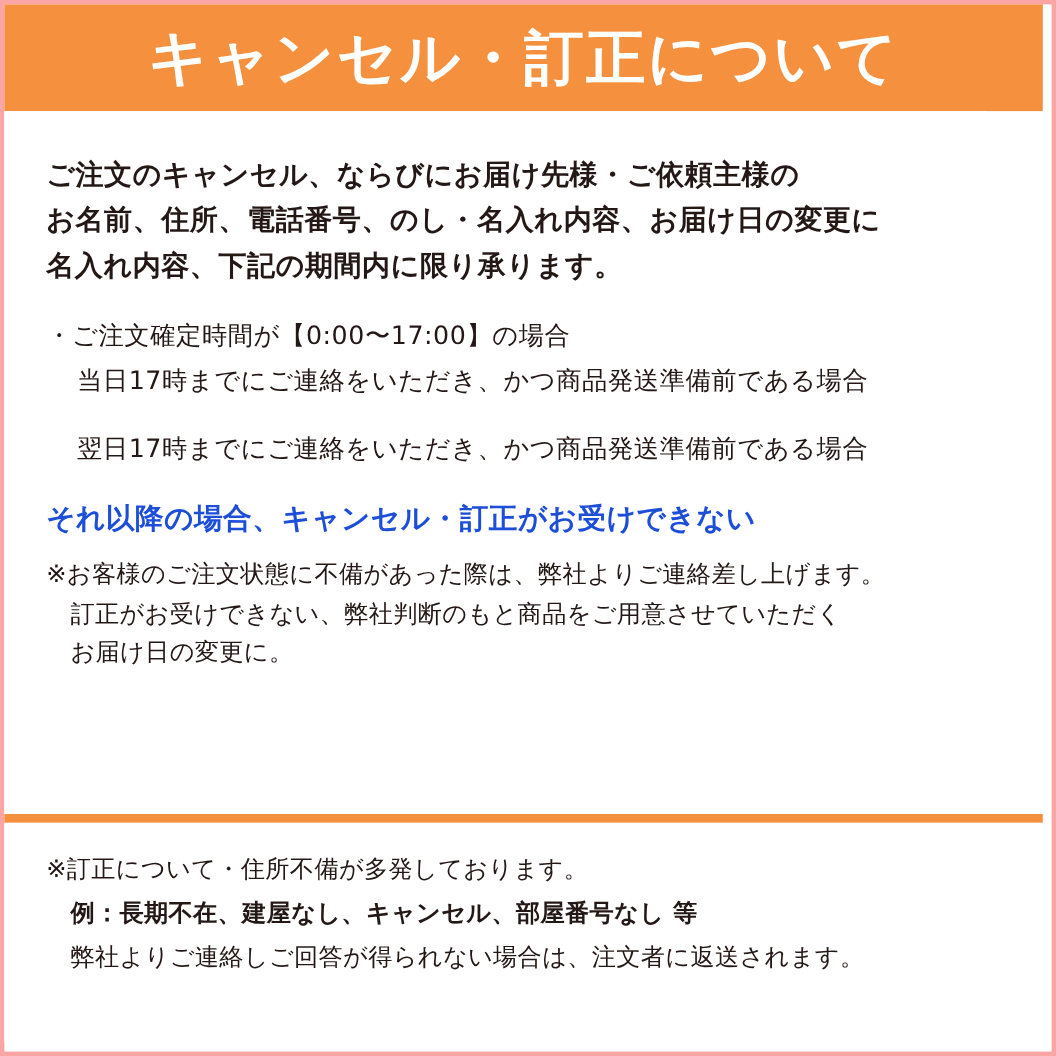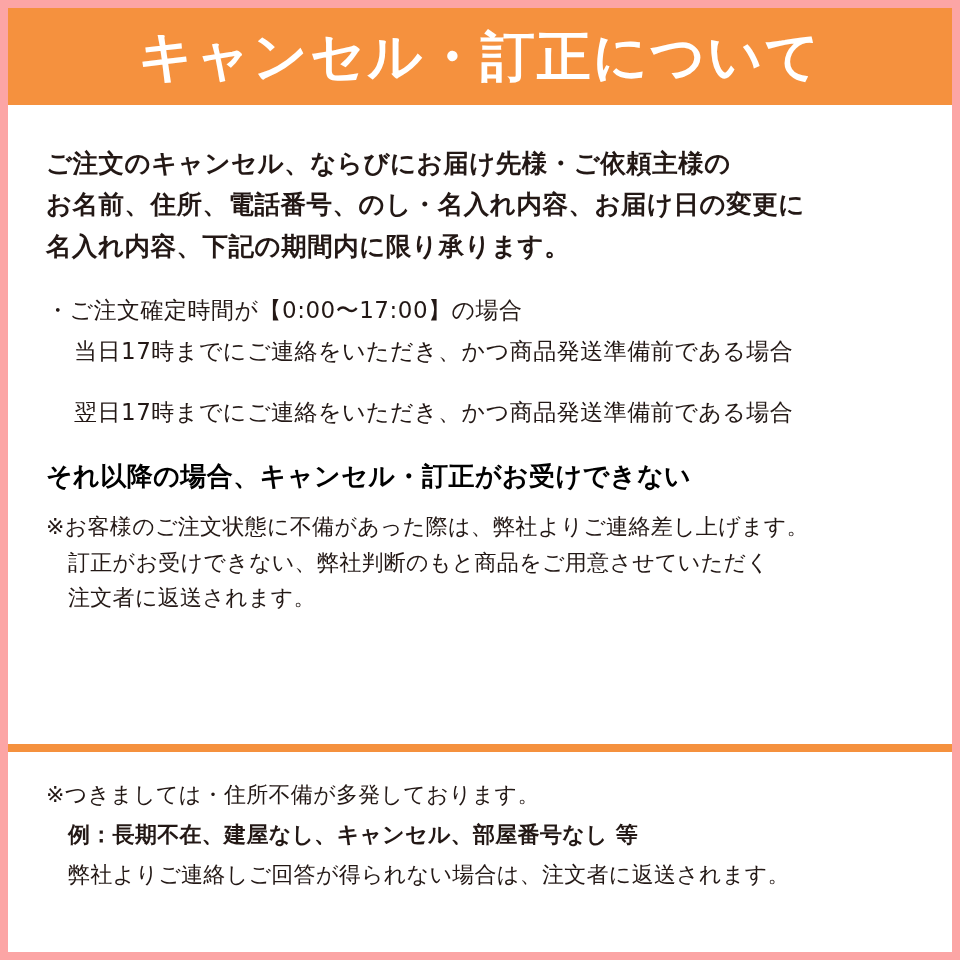--- a/index.html
+++ b/index.html
@@ -13,21 +13,21 @@
     font-family: "DejaVu Sans", "Liberation Sans", sans-serif;
     overflow: hidden;
   }
 
   #page {
     position: relative;
     width: 960px;
     height: 960px;
     background: #ffffff;
     box-sizing: border-box;
-    border: 8px solid #fca5a5;
+    border: 4px solid #fca5a5;
   }
 
   
   #header-band {
     position: absolute;
     left: 0;
     top: 0;
     width: 944px;
     height: 97px;
     background: #f5913e;
@@ -79,21 +79,21 @@
     margin-top: 7px;
   }
   .bullet-block + .bullet-block {
     margin-top: 26px;
   }
 
   .strong-note {
     margin-top: 28px;
     font-size: 26px;
     font-weight: bold;
-    color: #000000;
+    color: #1d4ed8;
     line-height: 1.52;
     letter-spacing: 0.5px;
   }
 
   .small-note {
     margin-top: 12px;
     font-size: 22px;
     color: #231815;
     line-height: 1.62;
     letter-spacing: 0.3px;
@@ -167,26 +167,26 @@
       <div class="bullet-line sub">翌日17時までにご連絡をいただき、かつ商品発送準備前である場合</div>
     </div>
 
     <div class="strong-note">
       <div>それ以降の場合、キャンセル・訂正がお受けできない</div>
     </div>
 
     <div class="small-note">
       <div>※お客様のご注文状態に不備があった際は、弊社よりご連絡差し上げます。</div>
       <div class="indent">訂正がお受けできない、弊社判断のもと商品をご用意させていただく</div>
-      <div class="indent">注文者に返送されます。</div>
+      <div class="indent">お届け日の変更に。</div>
     </div>
 
   </div>
 
   <div id="divider"></div>
 
   <div id="footer-area">
-    <div class="footer-line">※つきましては・住所不備が多発しております。</div>
+    <div class="footer-line">※訂正について・住所不備が多発しております。</div>
     <div class="footer-line bold">例：長期不在、建屋なし、キャンセル、部屋番号なし 等</div>
     <div class="footer-line indent">弊社よりご連絡しご回答が得られない場合は、注文者に返送されます。</div>
   </div>
 
 </div>
 
 </body></html>

